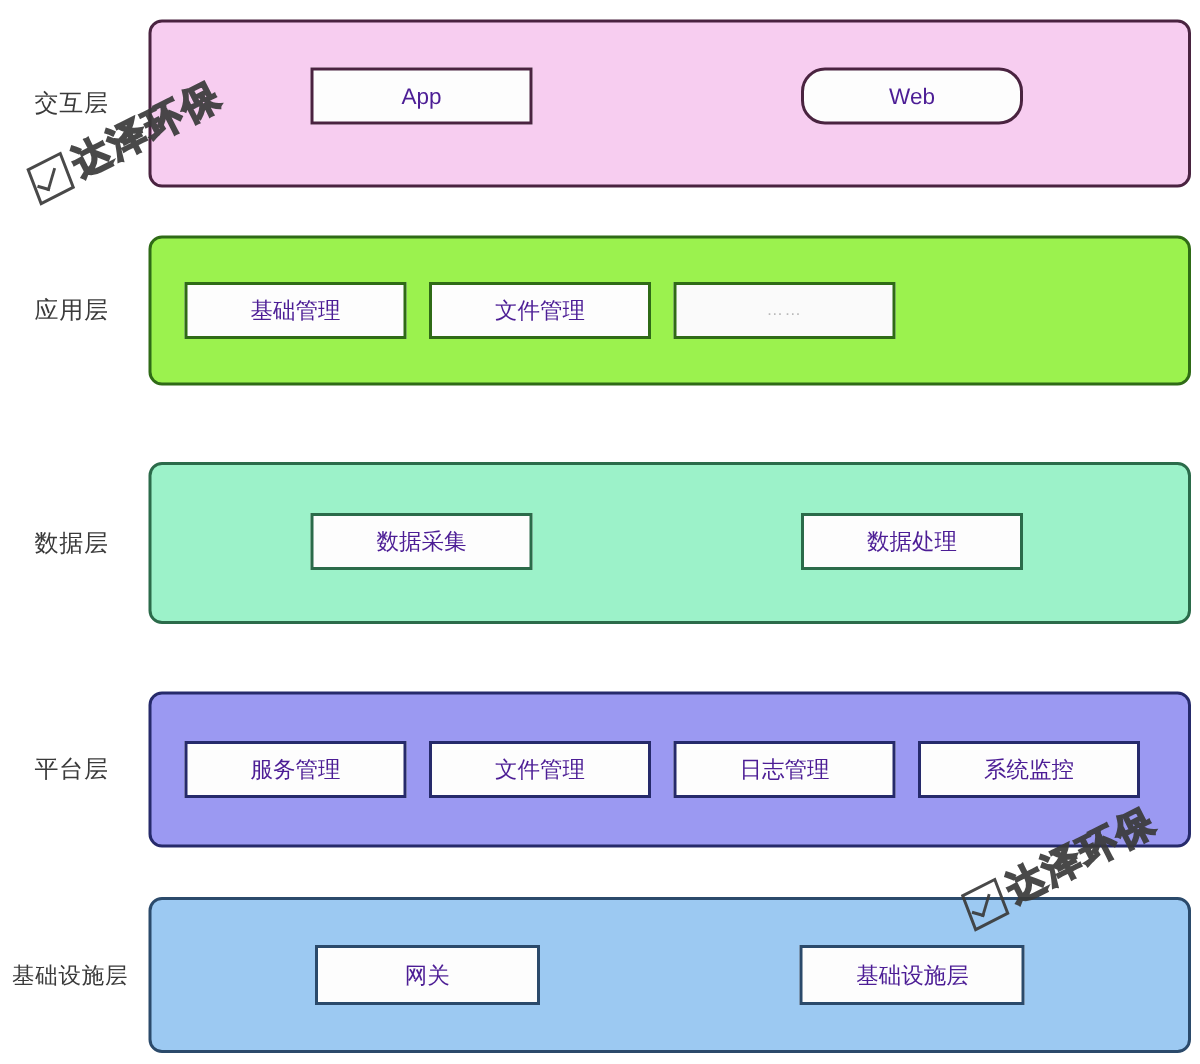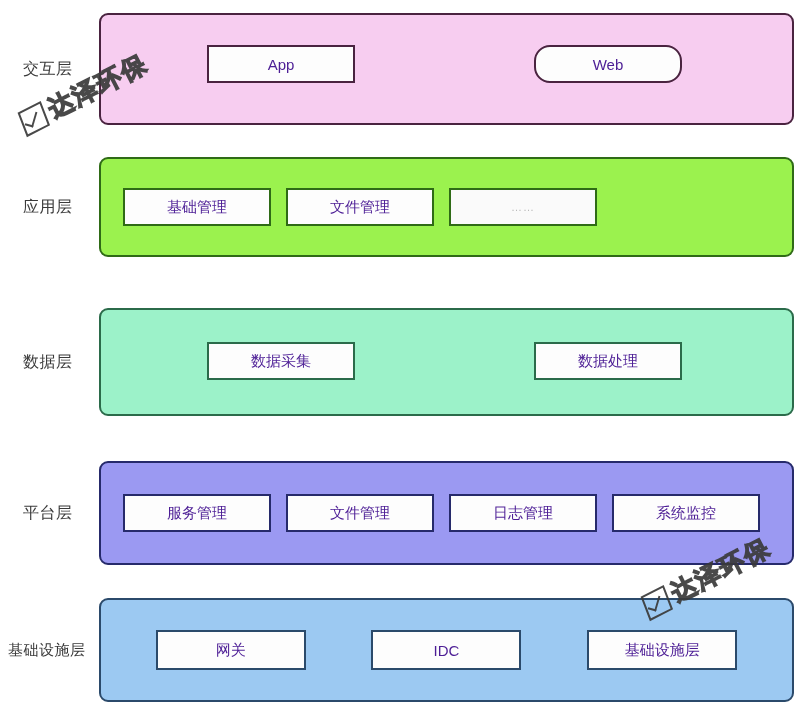--- a/index.html
+++ b/index.html
@@ -256,23 +256,20 @@
     </div>
   </div>
 
   <div class="layer-row" style="top:598px; height:104px;">
     <div class="layer-label narrow">基础设施层</div>
     <div class="band infrastructure">
       <div class="module">
         <span>网关</span>
       </div>
       <div class="module">
-        <span>IDC</span>
-      </div>
-      <div class="module">
         <span>基础设施层</span>
       </div>
     </div>
   </div>
 
   <div class="watermark" id="watermark-1">
     <span class="wm-mark"></span>
     <span class="wm-text">达泽环保</span>
   </div>
 

